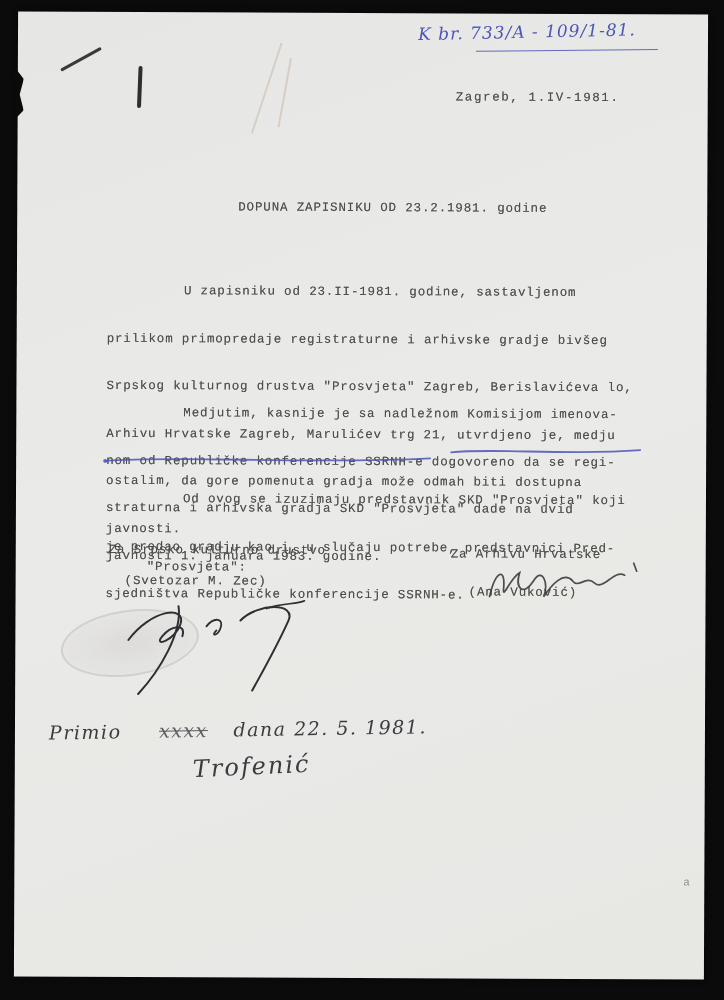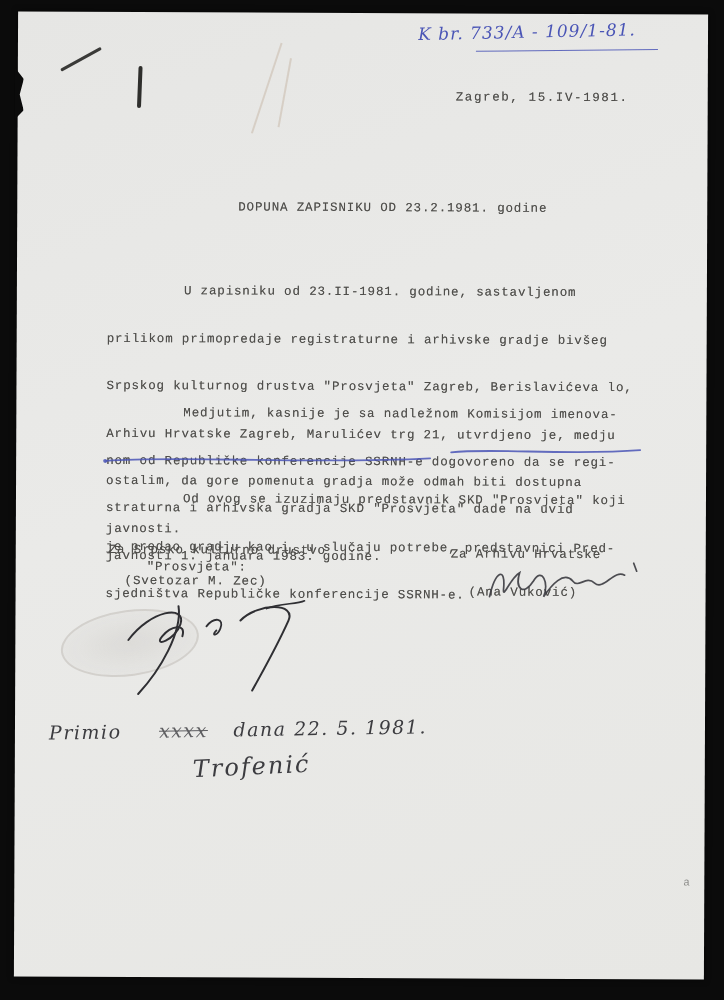--- a/index.html
+++ b/index.html
@@ -51,21 +51,21 @@
 
   <div class="abs pencil-diag" style="left:40px;top:46px;width:46px;"></div>
   <div class="abs pencil-vert" style="left:120px;top:54px;height:42px;"></div>
   <div class="abs scratch" style="left:248px;top:28px;height:95px;transform:rotate(18deg);"></div>
   <div class="abs scratch" style="left:266px;top:45px;height:70px;transform:rotate(10deg);"></div>
   <div class="abs edge-notch" style="left:-3px;top:56px;"></div>
 
   <div class="abs hand blue-ink" style="left:400px;top:8px;font-size:17px;letter-spacing:1px;transform:rotate(-1.5deg);">K br. 733/A - 109/1-81.</div>
   <div class="abs ref-underline" style="left:458px;top:36px;width:182px;"></div>
 
-  <div class="abs typed" style="left:438px;top:77px;letter-spacing:1.6px;">Zagreb, 15.IV-1981.</div>
+  <div class="abs typed" style="left:438px;top:77px;letter-spacing:1.6px;">Zagreb, 1.IV-1981.</div>
 
   <div class="abs typed" style="left:221px;top:188px;">DOPUNA ZAPISNIKU OD 23.2.1981. godine</div>
 
   <div class="abs typed" style="left:90px;top:242px;">
     <span class="typed-line indent">U zapisniku od 23.II-1981. godine, sastavljenom</span>
     <span class="typed-line">prilikom primopredaje registraturne i arhivske gradje bivšeg</span>
     <span class="typed-line">Srpskog kulturnog drustva "Prosvjeta" Zagreb, Berislavićeva lo,</span>
     <span class="typed-line">Arhivu Hrvatske Zagreb, Marulićev trg 21, utvrdjeno je, medju</span>
     <span class="typed-line">ostalim, da gore pomenuta gradja može odmah biti dostupna</span>
     <span class="typed-line">javnosti.</span>

